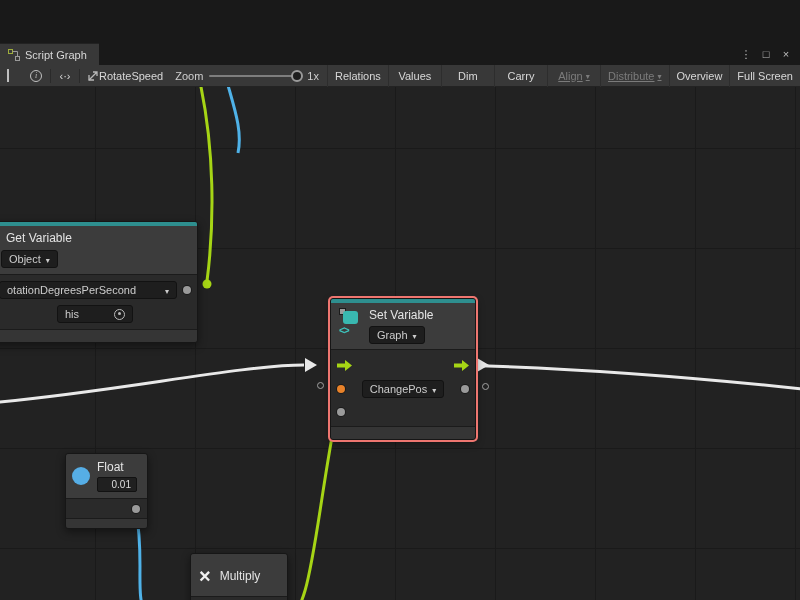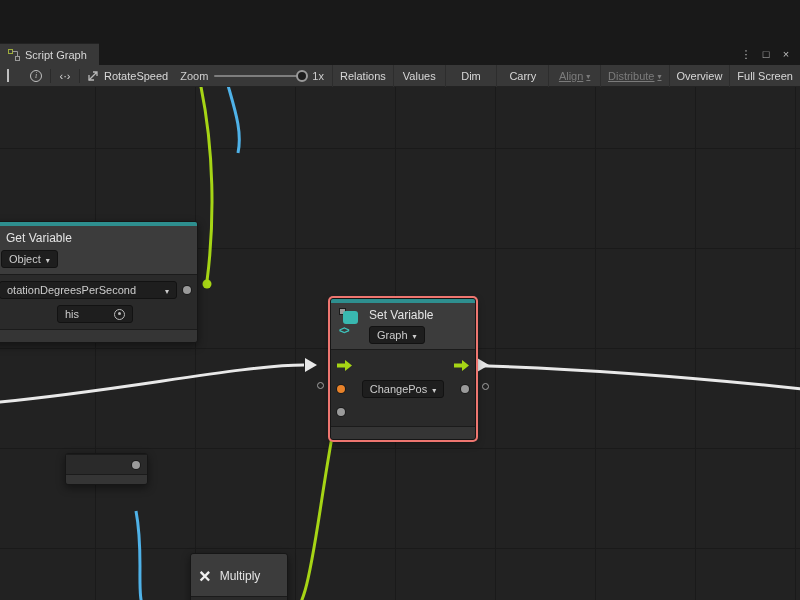--- a/index.html
+++ b/index.html
@@ -23,21 +23,21 @@
              color:#d8d8d8; }
   .tool-ic { width:24px; height:22px; display:flex; align-items:center; justify-content:center; }
   .sep { width:1px; height:14px; background:#2a2a2a; margin:0 2px; }
   .lock { position:relative; width:10px; height:12px; }
   .lock .shackle { width:7px; height:5px; border:1.5px solid #c0c0c0; border-bottom:none;
                    border-radius:4px 4px 0 0; margin:0 auto; }
   .lock .body { width:10px; height:7px; background:#c0c0c0; border-radius:1px; }
   .info-circ { width:12px; height:12px; border:1px solid #c0c0c0; border-radius:50%;
                font-size:8px; line-height:10px; text-align:center; color:#c0c0c0;
                font-family:"Liberation Serif", serif; font-style:italic; }
-  .graph-asset { display:flex; align-items:center; gap:5px; padding:0 6px; }
+  .graph-asset { display:flex; align-items:center; padding:0 6px; }
   .zoom-group { display:flex; align-items:center; gap:6px; padding:0 6px; color:#cfcfcf; }
   .zoom-track { position:relative; width:92px; height:2px; background:#7e7e7e; border-radius:1px; }
   .zoom-knob { position:absolute; right:-2px; top:-5px; width:12px; height:12px; border-radius:50%;
                background:#1d1d1d; border:2px solid #9a9a9a; }
   .tb-buttons { display:flex; align-items:stretch; height:22px; margin-left:2px; flex:1; }
   .tb-btn { display:flex; align-items:center; justify-content:center; gap:3px; padding:0 7px;
             border-left:1px solid #2d2d2d; color:#d8d8d8; white-space:nowrap; flex:1; }
   .tb-btn.disabled { color:#7b7b7b;text-decoration:underline; }
   .dd-arrow { font-size:8px; position:relative; top:1px; }
 
@@ -244,20 +244,29 @@
           <span class="dot"></span>
         </div>
         <div class="row" style="height:20px; margin-top:2px;">
           <span class="dot"></span>
         </div>
       </div>
       <div class="nfoot" style="height:13px;"></div>
     </div>
 
     <div class="node" style="left:65px; top:366px; width:83px;">
+      <div class="nhead" style="padding:6px; border-radius:3px 3px 0 0; gap:7px; align-items:center;">
+        <span class="float-ic"></span>
+        <div>
+          <div class="ntitle">Float</div>
+          <div class="valuebox" style="margin-top:3px;">
+            <span>0.01</span>
+          </div>
+        </div>
+      </div>
       <div class="nbody row" style="height:20px; justify-content:flex-end; padding-right:7px;">
         <span class="dot"></span>
       </div>
       <div class="nfoot" style="height:10px;"></div>
     </div>
 
     <div class="node" style="left:190px; top:466px; width:98px; height:140px;">
       <div class="nhead" style="padding:12px 8px 10px; border-radius:3px 3px 0 0; gap:9px; align-items:center;">
         <span class="mult-x">×</span>
         <span class="ntitle">Multiply</span>

